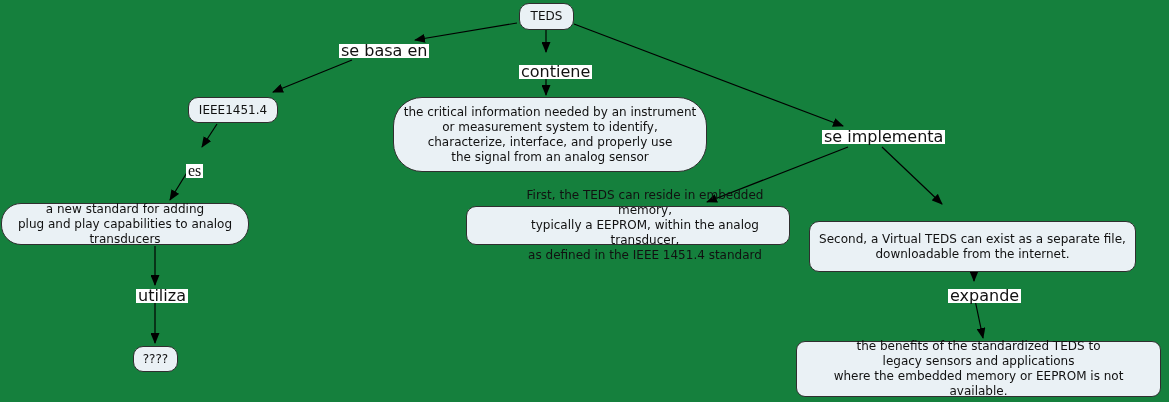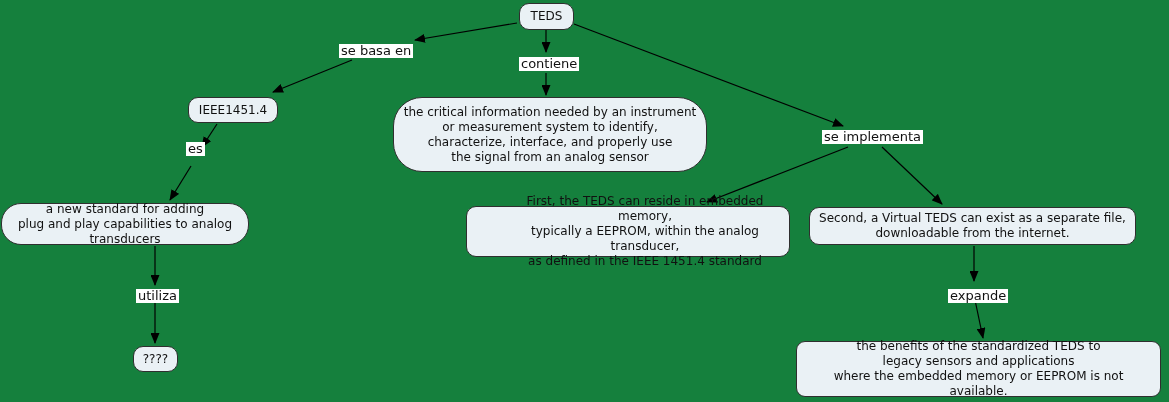--- a/index.html
+++ b/index.html
@@ -32,21 +32,21 @@
     align-items: center;
     justify-content: center;
     text-align: center;
     font-size: 12px;
     line-height: 15px;
     white-space: pre-line;
     padding: 2px 6px;
   }
   .link-label {
     position: absolute;
-    font-size: 13px;
+    font-size: 16px;
     line-height: 14px;
     background: #ffffff;
     padding: 0 2px;
     white-space: nowrap;
   }
 </style>
 </head>
 <body>
 
 <div class="canvas">
@@ -79,38 +79,38 @@
   <div class="node" style="left:188px; top:97px; width:90px; height:26px;">IEEE1451.4</div>
 
   <div class="node" style="left:393px; top:97px; width:314px; height:75px;border-radius:29px;">the critical information needed by an instrument
 or measurement system to identify,
 characterize, interface, and properly use
 the signal from an analog sensor</div>
 
   <div class="node" style="left:1px; top:203px; width:248px; height:42px;border-radius:20px;">a new standard for adding
 plug and play capabilities to analog transducers</div>
 
-  <div class="node" style="left:466px; top:206px; width:324px; height:51px;padding-left:40px;">First, the TEDS can reside in embedded memory,
+  <div class="node" style="left:466px; top:206px; width:324px; height:39px;padding-left:40px;">First, the TEDS can reside in embedded memory,
 typically a EEPROM, within the analog transducer,
 as defined in the IEEE 1451.4 standard</div>
 
-  <div class="node" style="left:809px; top:207px; width:327px; height:38px;">Second, a Virtual TEDS can exist as a separate file,
+  <div class="node" style="left:809px; top:221px; width:327px; height:51px;">Second, a Virtual TEDS can exist as a separate file,
 downloadable from the internet.</div>
 
   <div class="node" style="left:133px; top:346px; width:45px; height:26px;">????</div>
 
   <div class="node" style="left:796px; top:341px; width:365px; height:56px;border-radius:9px;">the benefits of the standardized TEDS to
 legacy sensors and applications
 where the embedded memory or EEPROM is not available.</div>
 
   <div class="link-label" style="left:339px; top:44px;">se basa en</div>
 
-  <div class="link-label" style="left:519px; top:57px;">contiene</div>
+  <div class="link-label" style="left:519px; top:65px;">contiene</div>
 
   <div class="link-label" style="left:822px; top:130px;">se implementa</div>
 
-  <div class="link-label" style="left:186px; top:142px;">es</div>
+  <div class="link-label" style="left:186px; top:164px;font-family:Liberation Serif, serif;">es</div>
 
   <div class="link-label" style="left:136px; top:289px;">utiliza</div>
 
   <div class="link-label" style="left:948px; top:289px;">expande</div>
 
 </div>
 
 </body></html>

